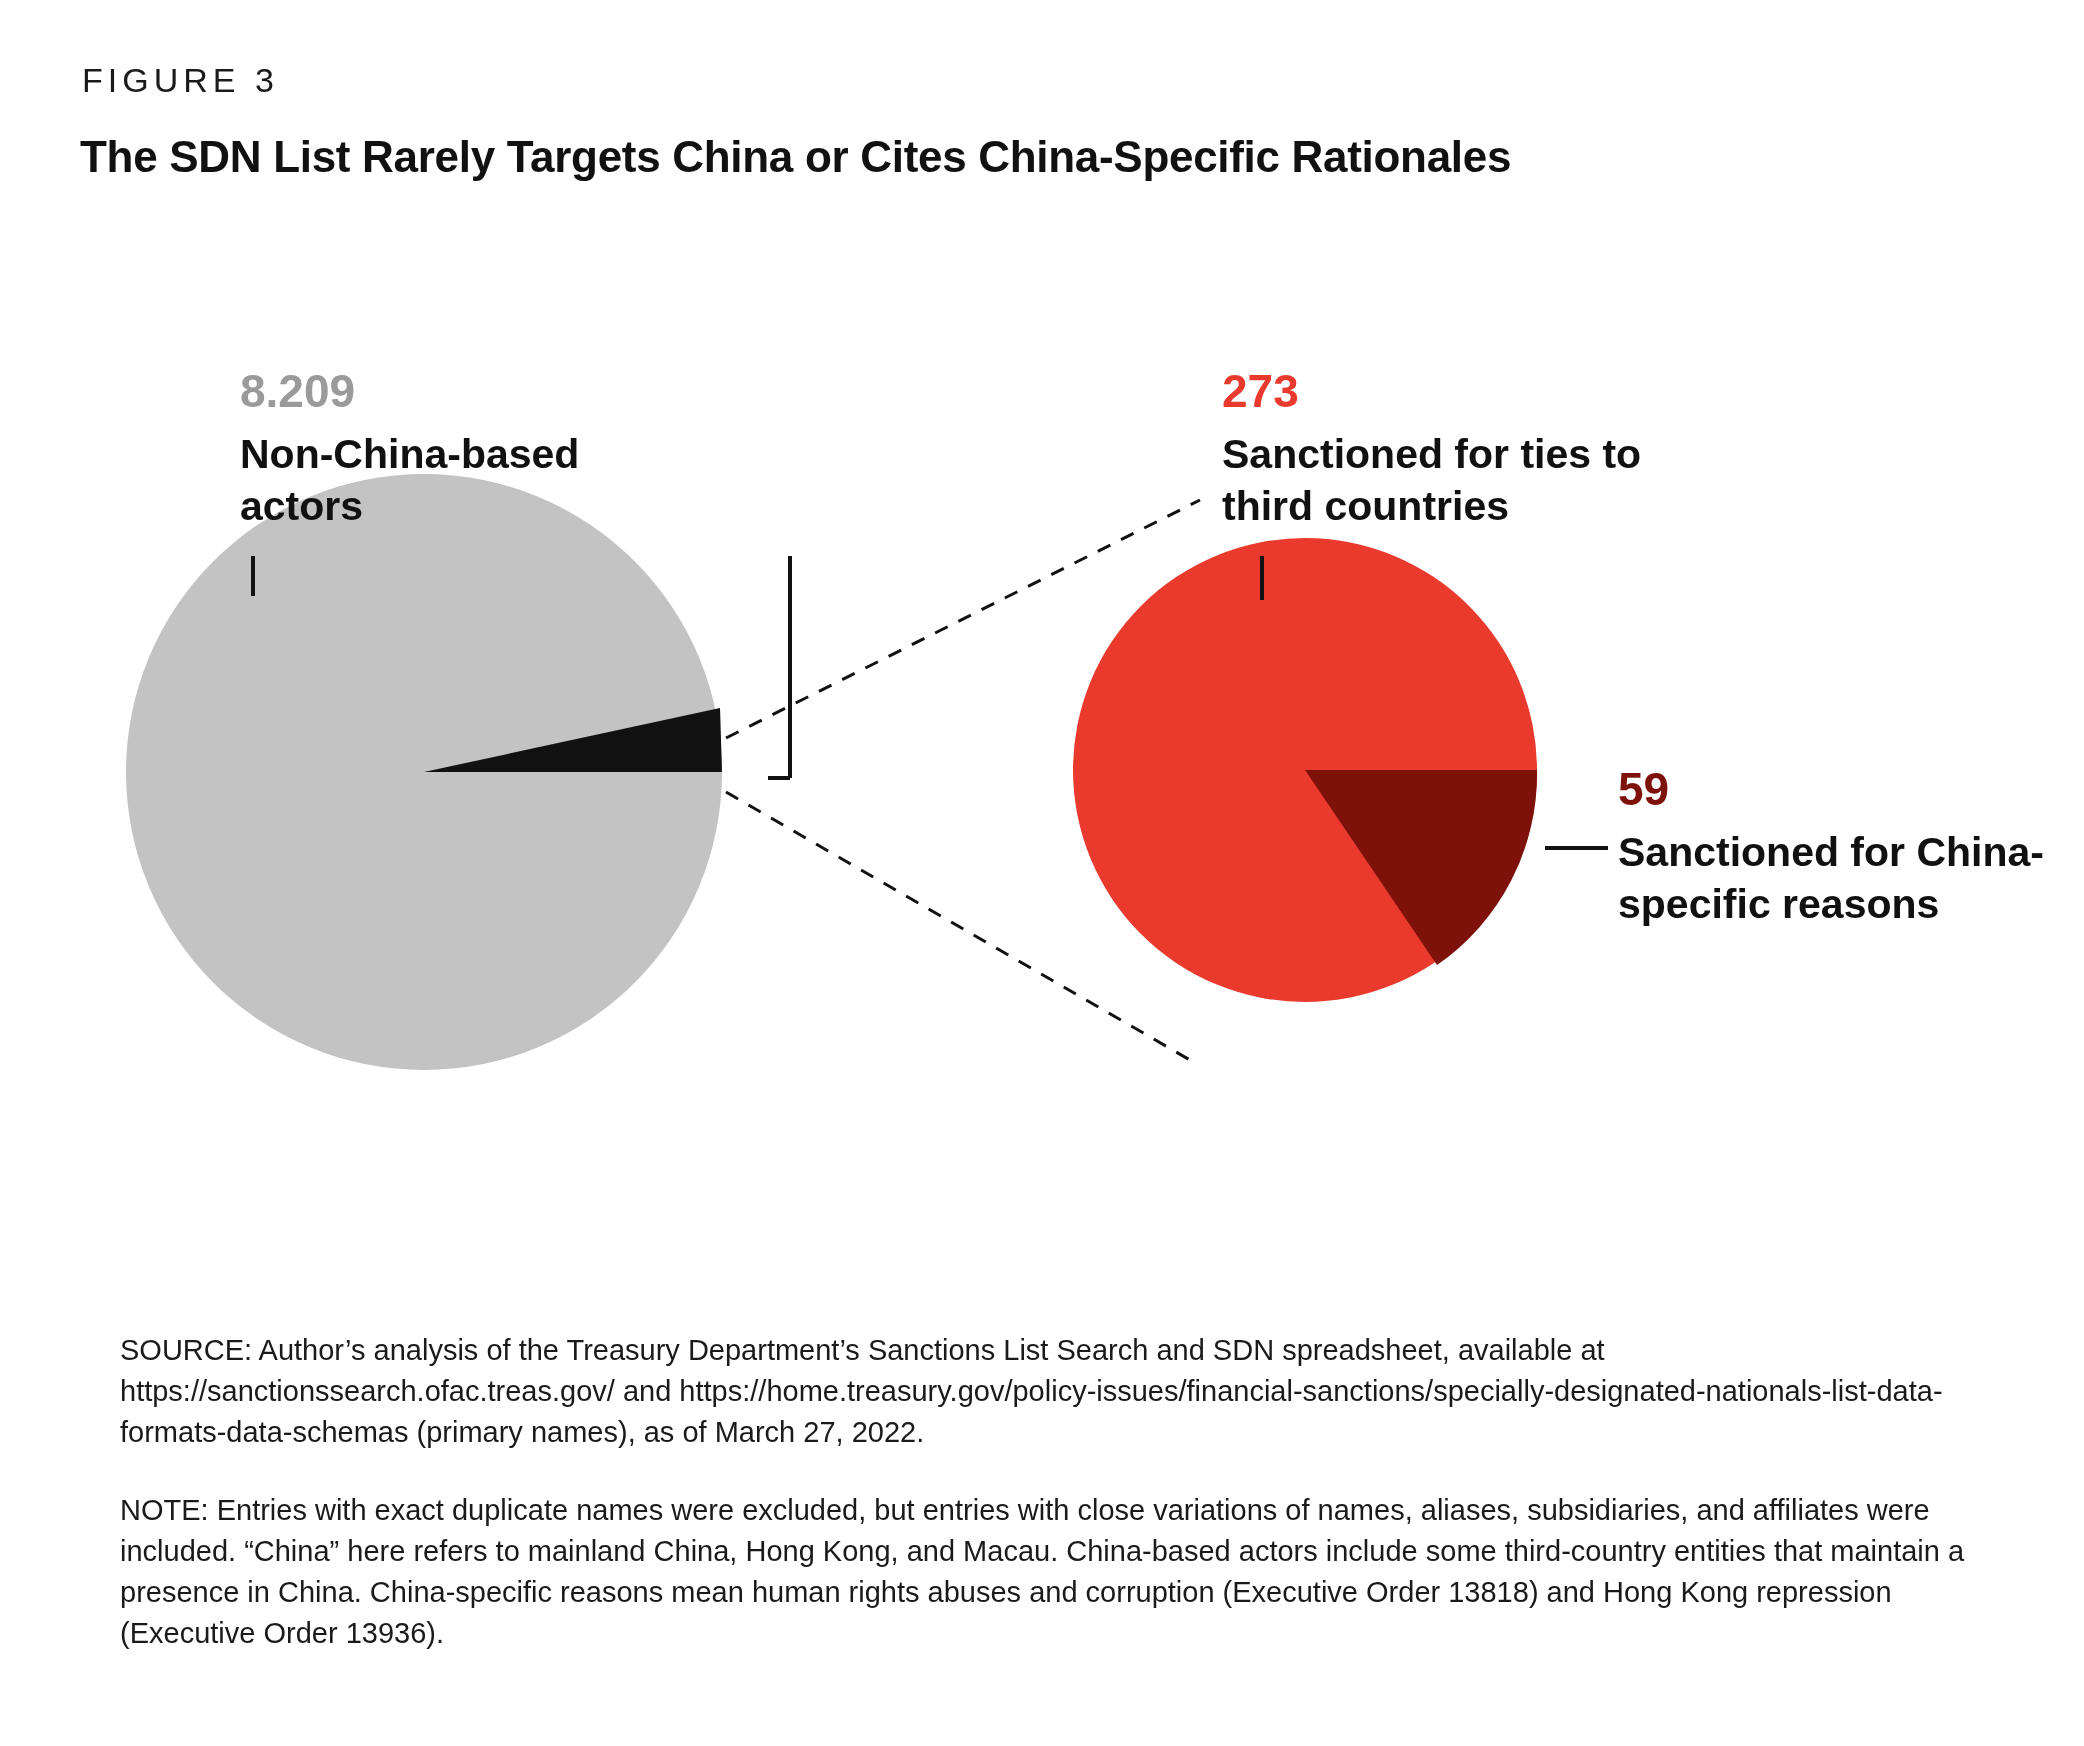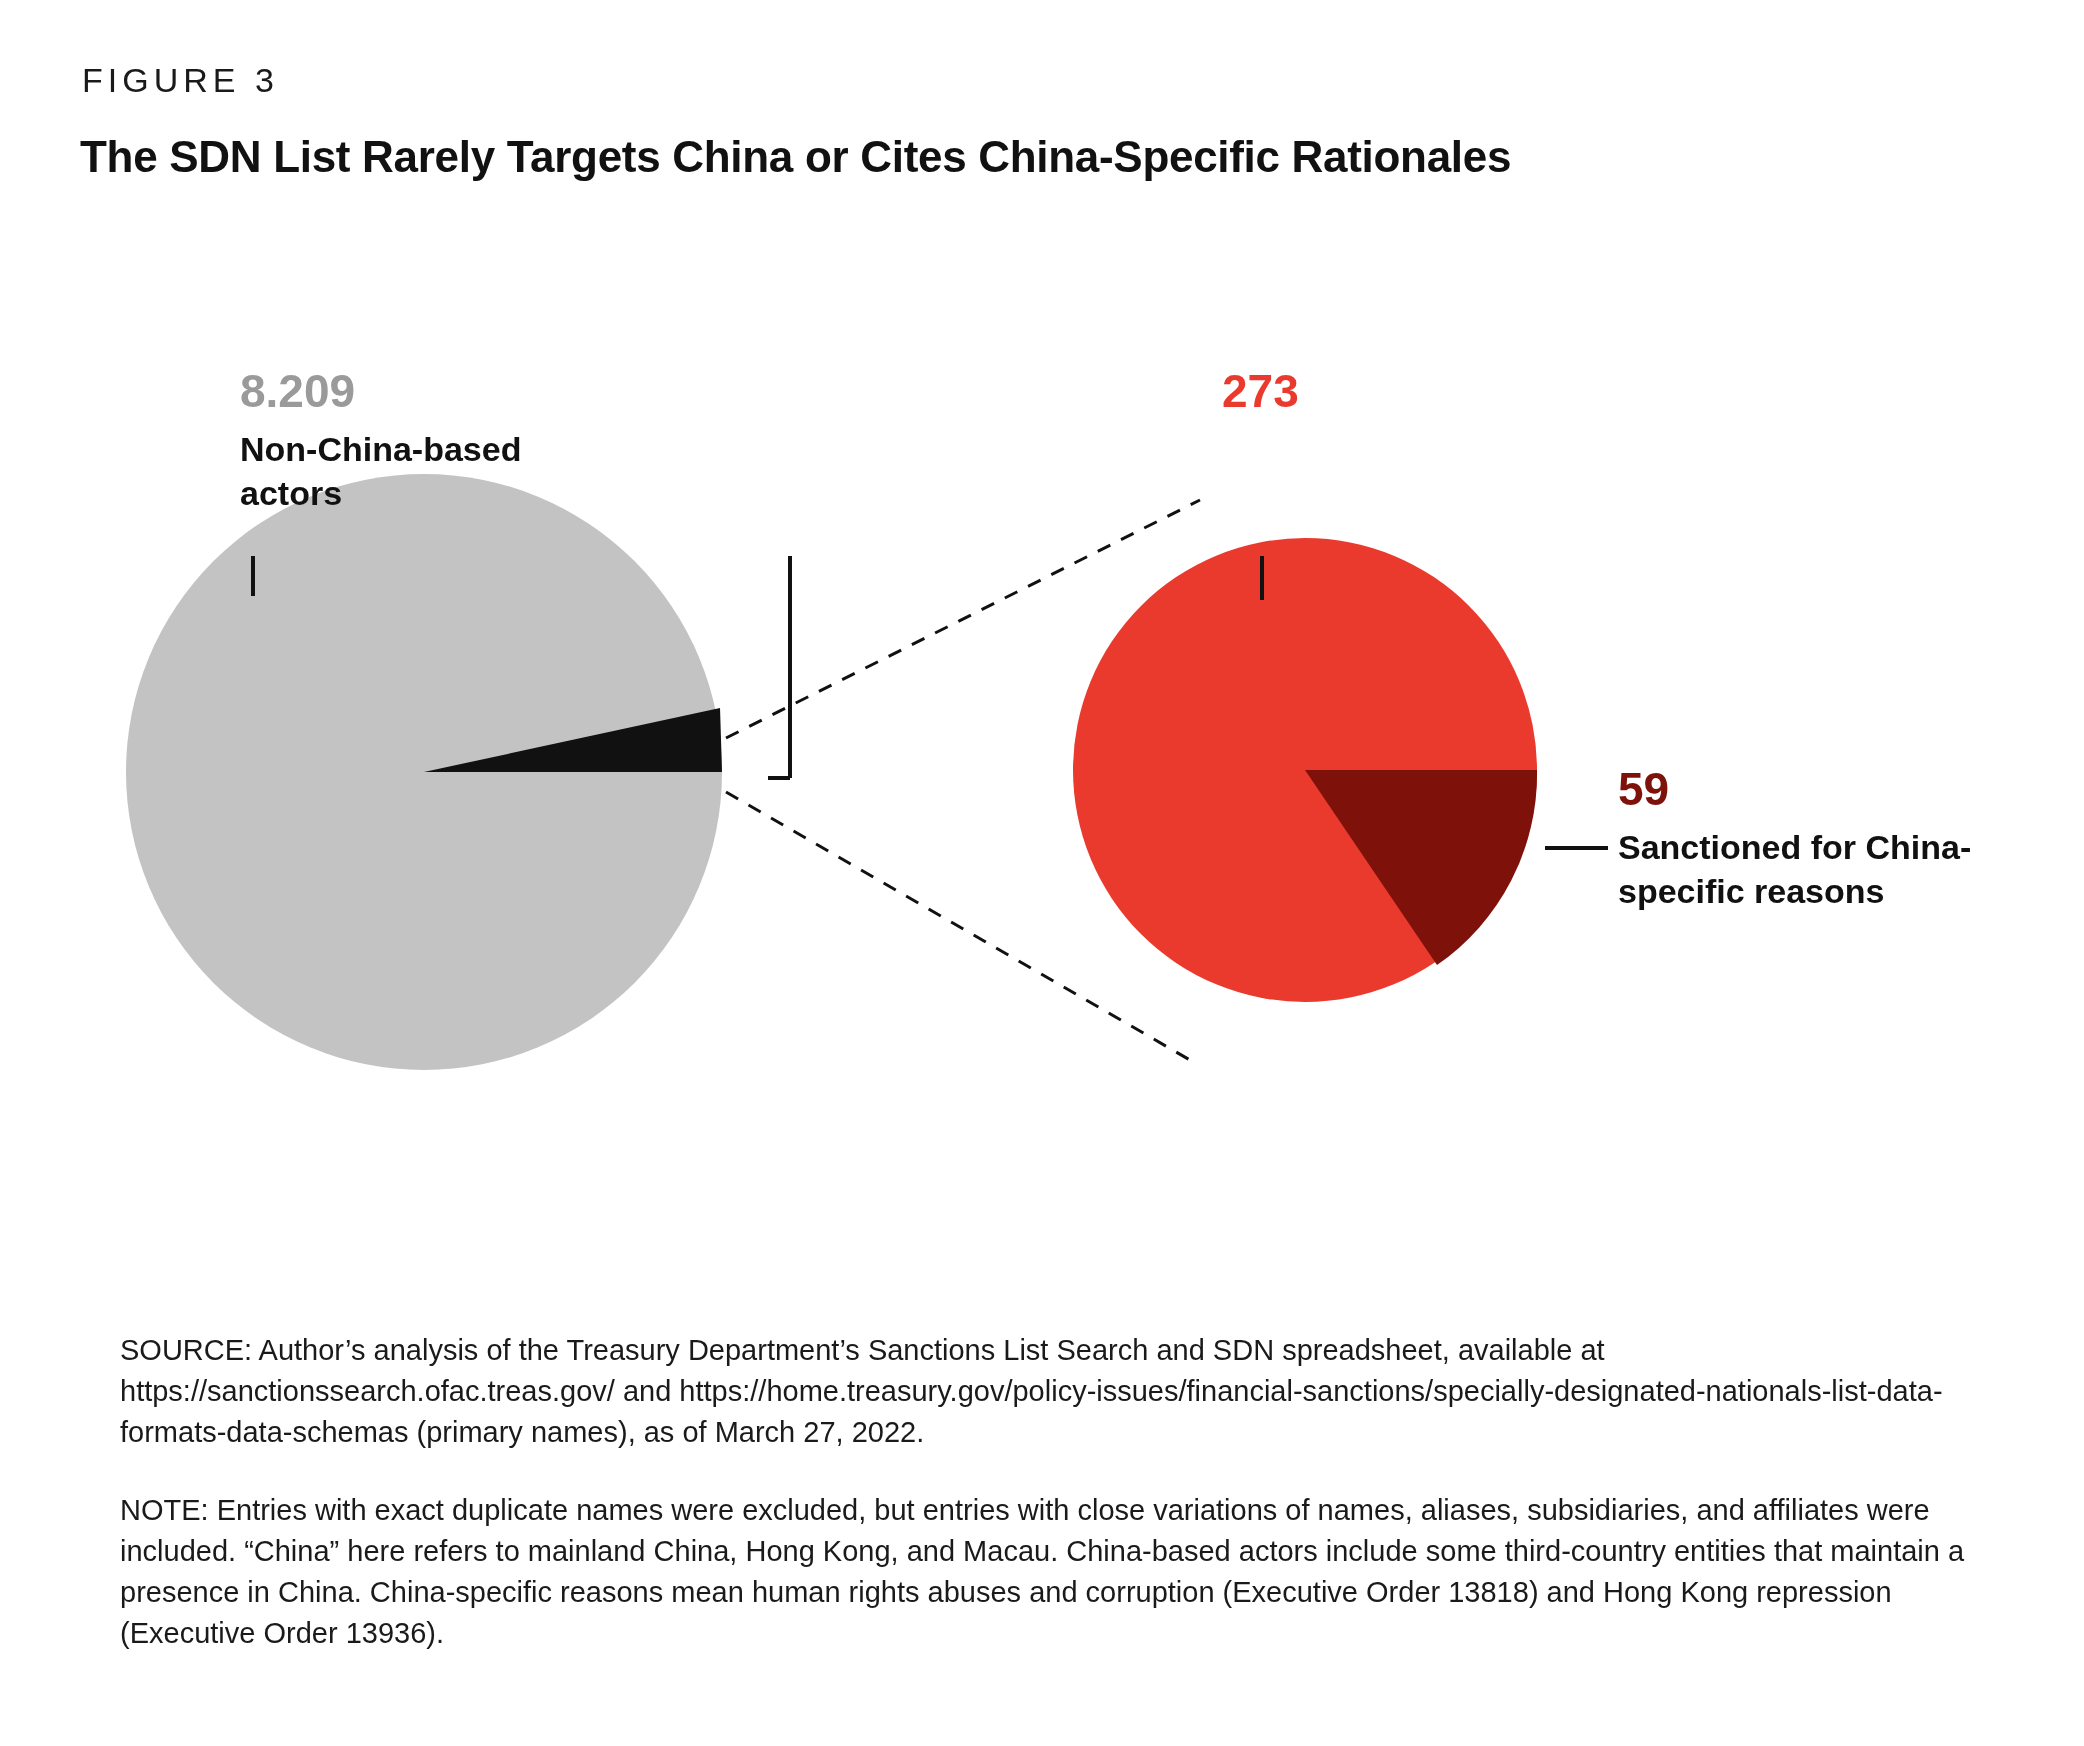--- a/index.html
+++ b/index.html
@@ -50,21 +50,21 @@
   .callout {
     position: absolute;
   }
   .callout .value {
     font-size: 46px;
     font-weight: 700;
     line-height: 1.0;
     margin-bottom: 14px;
   }
   .callout .desc {
-    font-size: 34px;
+    font-size: 41px;
     font-weight: 700;
     line-height: 1.28;
     color: #111111;
   }
 
   .callout-left { left: 240px; top: 68px; width: 360px; }
   .callout-left .value { color: #9a9a9a; }
 
   .callout-mid { left: 762px; top: 68px; width: 300px; }
   .callout-mid .value { color: #111111; }
@@ -134,20 +134,21 @@
     </svg>
 
     <div class="callout callout-left">
       <div class="value">8.209</div>
       <div class="desc">Non-China-based actors</div>
     </div>
 
 
     <div class="callout callout-red">
       <div class="value">273</div>
+      <div class="desc">Sanctioned for ties to third countries</div>
     </div>
 
     <div class="callout callout-dark">
       <div class="value">59</div>
       <div class="desc">Sanctioned for China-specific reasons</div>
     </div>
 
   </div>
 
   <div class="notes">

